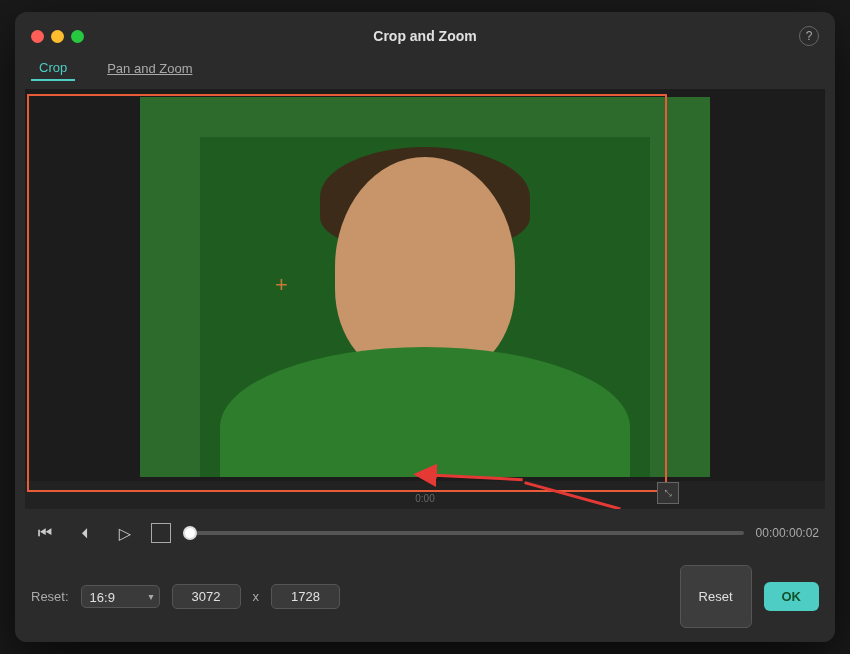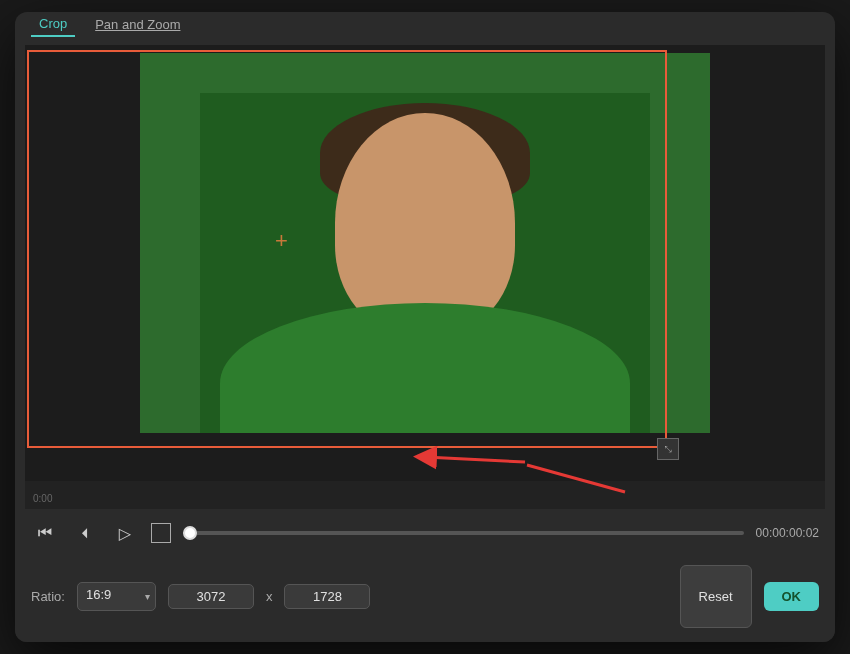--- a/index.html
+++ b/index.html
@@ -74,21 +74,21 @@
       cursor: pointer;
       display: flex;
       align-items: center;
       justify-content: center;
     }
 
     .tabs {
       display: flex;
       align-items: center;
       padding: 0 16px 8px 16px;
-      gap: 12px;
+      gap: 24px;
       flex-shrink: 0;
     }
 
     .tab {
       padding: 4px 8px;
       font-size: 13px;
       border-radius: 4px;
       cursor: pointer;
       border: none;
       background: transparent;
@@ -263,21 +263,21 @@
       display: flex;
       align-items: center;
       padding: 0 8px;
     }
 
     .timeline-numbers {
       color: #666;
       font-size: 10px;
       width: 100%;
       display: flex;
-      justify-content: flex-start;
+      justify-content: center;
       margin-top: 6px;
     }
 
     
     .controls-bar {
       display: flex;
       align-items: center;
       padding: 10px 16px;
       background: #2b2b2b;
       gap: 12px;
@@ -339,21 +339,21 @@
     .ratio-label {
       color: #aaa;
       font-size: 13px;
     }
 
     .ratio-select {
       background: #3a3a3a;
       border: 1px solid #555;
       color: #e0e0e0;
       border-radius: 5px;
-      padding: 4px 24px 8px 8px;
+      padding: 4px 24px 2px 8px;
       font-size: 13px;
       appearance: none;
       cursor: pointer;
       position: relative;
     }
 
     .ratio-wrapper {
       position: relative;
       display: flex;
       align-items: center;
@@ -367,21 +367,21 @@
       pointer-events: none;
     }
 
     .dimension-input {
       background: #3a3a3a;
       border: 1px solid #555;
       color: #e0e0e0;
       border-radius: 5px;
       padding: 4px 8px;
       font-size: 13px;
-      width: 86px;
+      width: 69px;
       text-align: center;
     }
 
     .dimension-x {
       color: #aaa;
       font-size: 13px;
     }
 
     .spacer { flex: 1; }
 
@@ -404,20 +404,29 @@
       font-size: 13px;
       font-weight: 600;
       cursor: pointer;
     }
   </style>
 </head>
 <body>
 
 <div class="dialog">
 
+  <div class="titlebar">
+    <div class="window-controls">
+      <button class="window-btn btn-close"></button>
+      <button class="window-btn btn-minimize"></button>
+      <button class="window-btn btn-maximize"></button>
+    </div>
+    <span class="title-text">Crop and Zoom</span>
+    <button class="help-btn">?</button>
+  </div>
 
   <div class="tabs">
     <button class="tab tab-active">Crop</button>
     <button class="tab tab-inactive">Pan and Zoom</button>
   </div>
 
   <div class="video-container">
     <div class="video-frame">
 
       <div class="video-outer"></div>
@@ -466,21 +475,21 @@
     <button class="ctrl-btn" style="font-size:18px; border: 1.5px solid #aaa; width:20px; height:20px; font-size:0; background: transparent;"></button>
 
     <div class="progress-track">
       <div class="progress-thumb"></div>
     </div>
 
     <span class="timecode">00:00:00:02</span>
   </div>
 
   <div class="settings-row">
-    <span class="ratio-label">Ratio:</span>
+    <span class="ratio-label">Reset:</span>
     <div class="ratio-wrapper">
       <select class="ratio-select">
         <option>16:9</option>
         <option>4:3</option>
         <option>1:1</option>
         <option>9:16</option>
         <option>Custom</option>
       </select>
       <span class="ratio-chevron">▾</span>
     </div>

